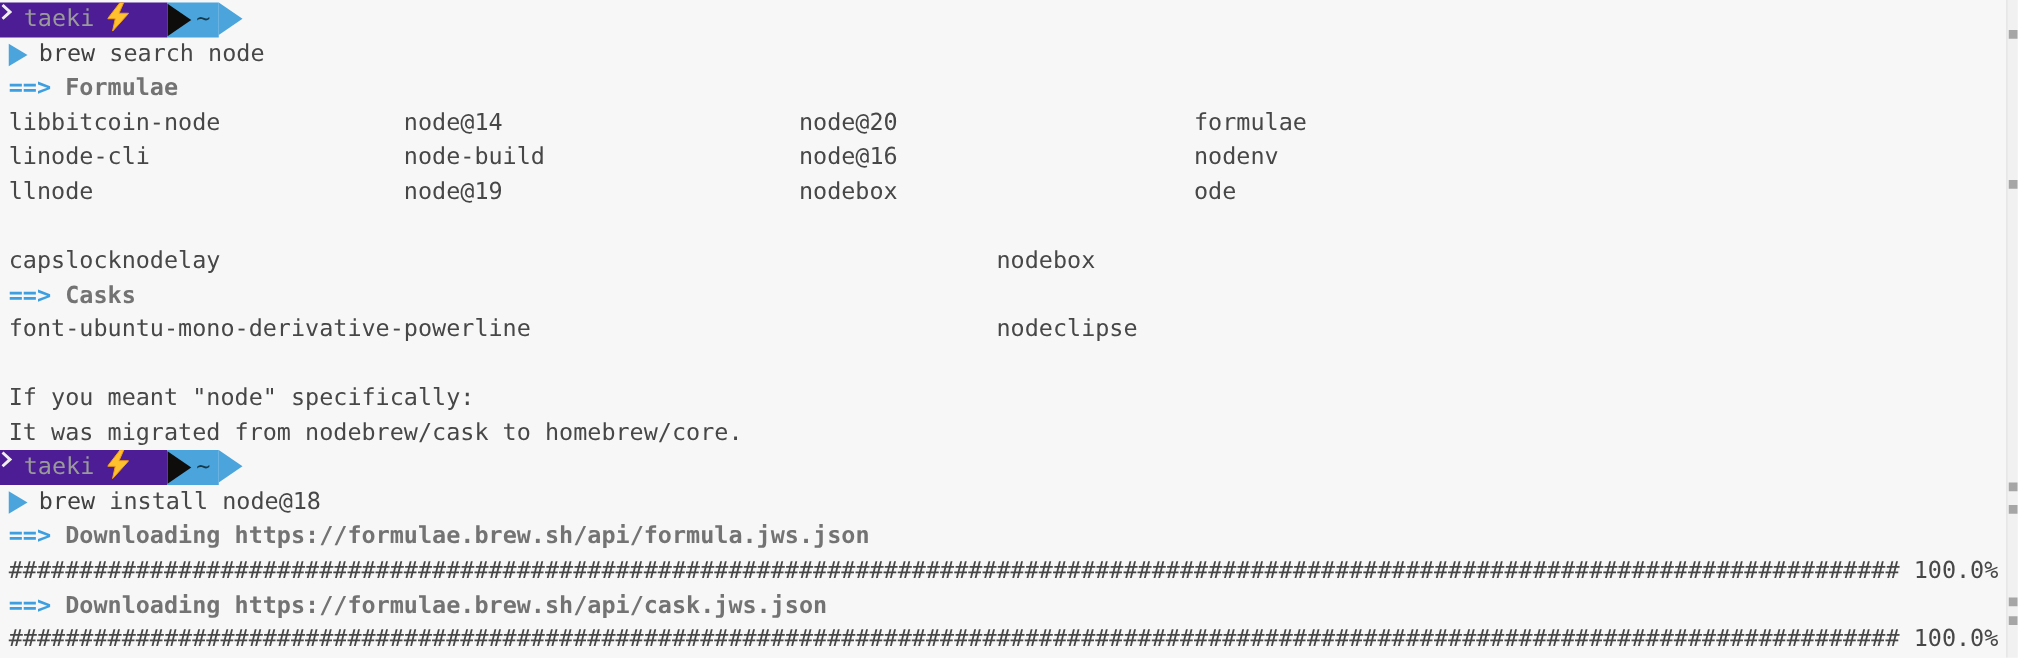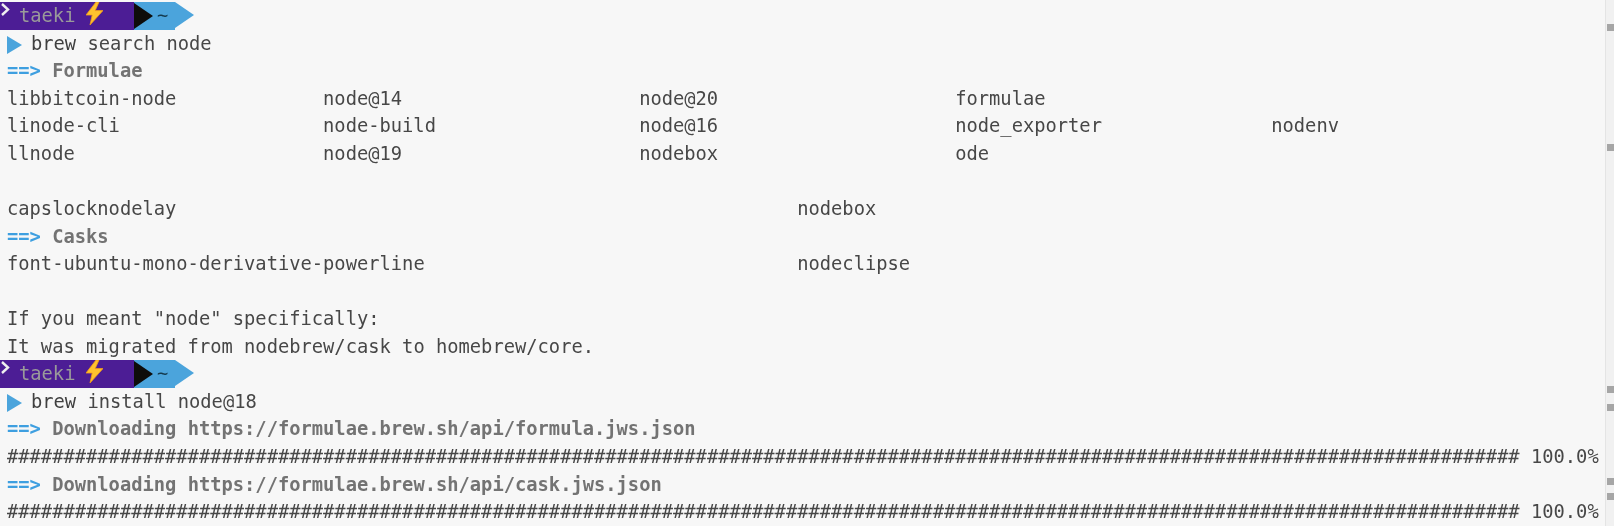--- a/index.html
+++ b/index.html
@@ -75,21 +75,20 @@
   <div class="line row">
     <span class="fcell">libbitcoin-node</span>
     <span class="fcell">node@14</span>
     <span class="fcell">node@20</span>
     <span class="fcell">formulae</span>
   </div>
   <div class="line row">
     <span class="fcell">linode-cli</span>
     <span class="fcell">node-build</span>
     <span class="fcell">node@16</span>
-    <span class="fcell">node_exporter</span>
     <span class="fcell">nodenv</span>
   </div>
   <div class="line row">
     <span class="fcell">llnode</span>
     <span class="fcell">node@19</span>
     <span class="fcell">nodebox</span>
     <span class="fcell">ode</span>
   </div>
 
   <div class="line"></div>

